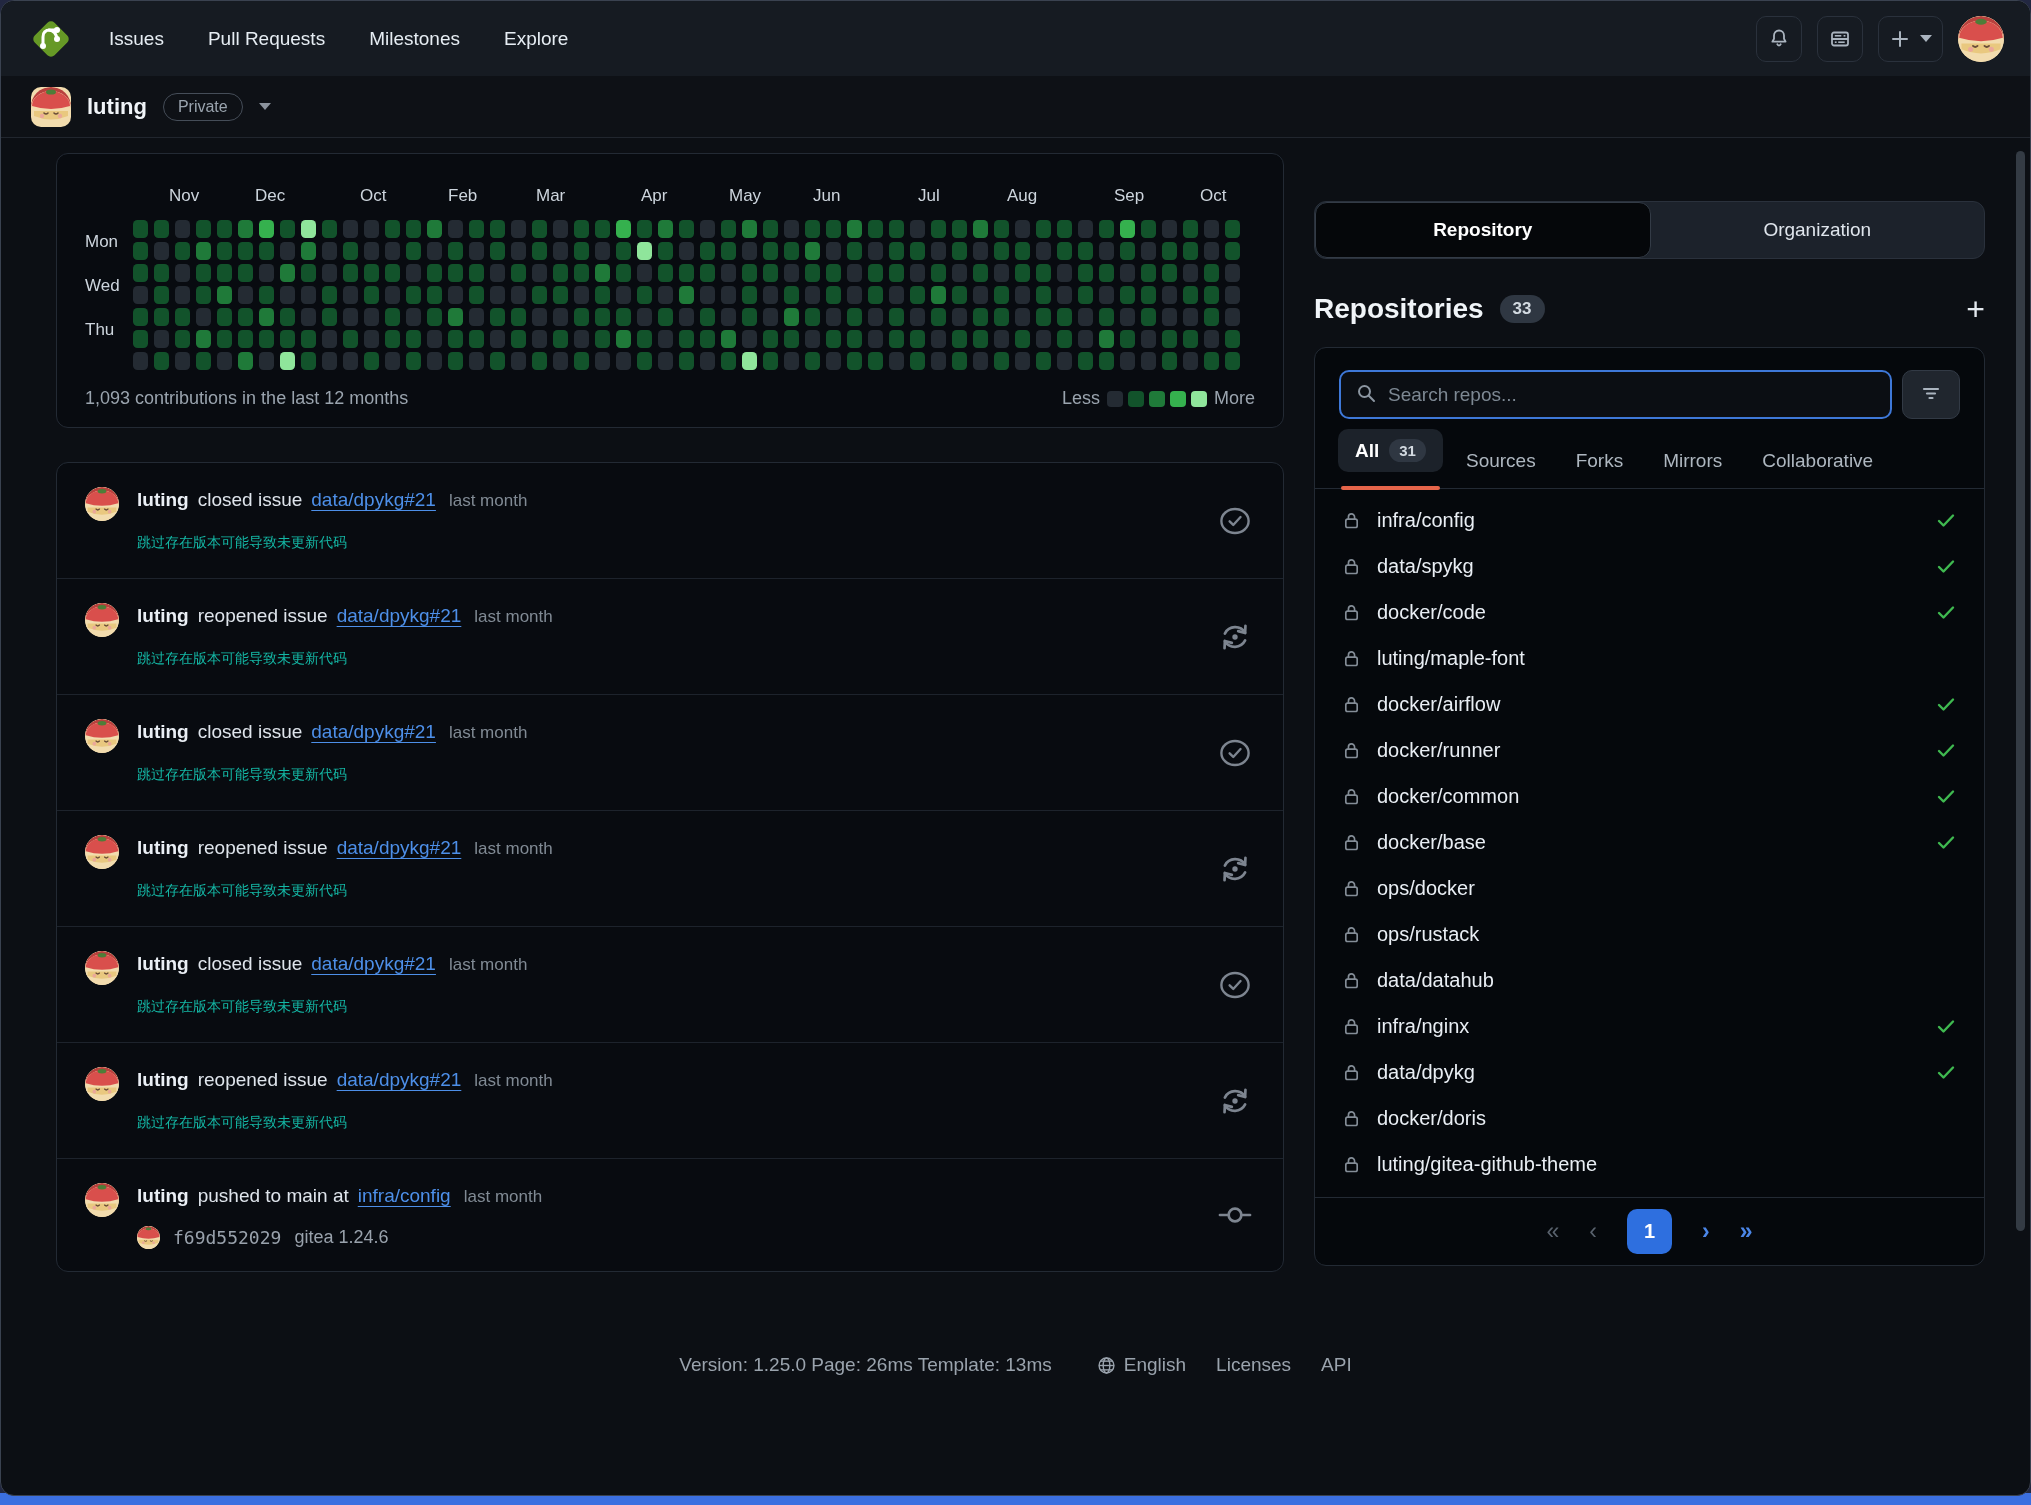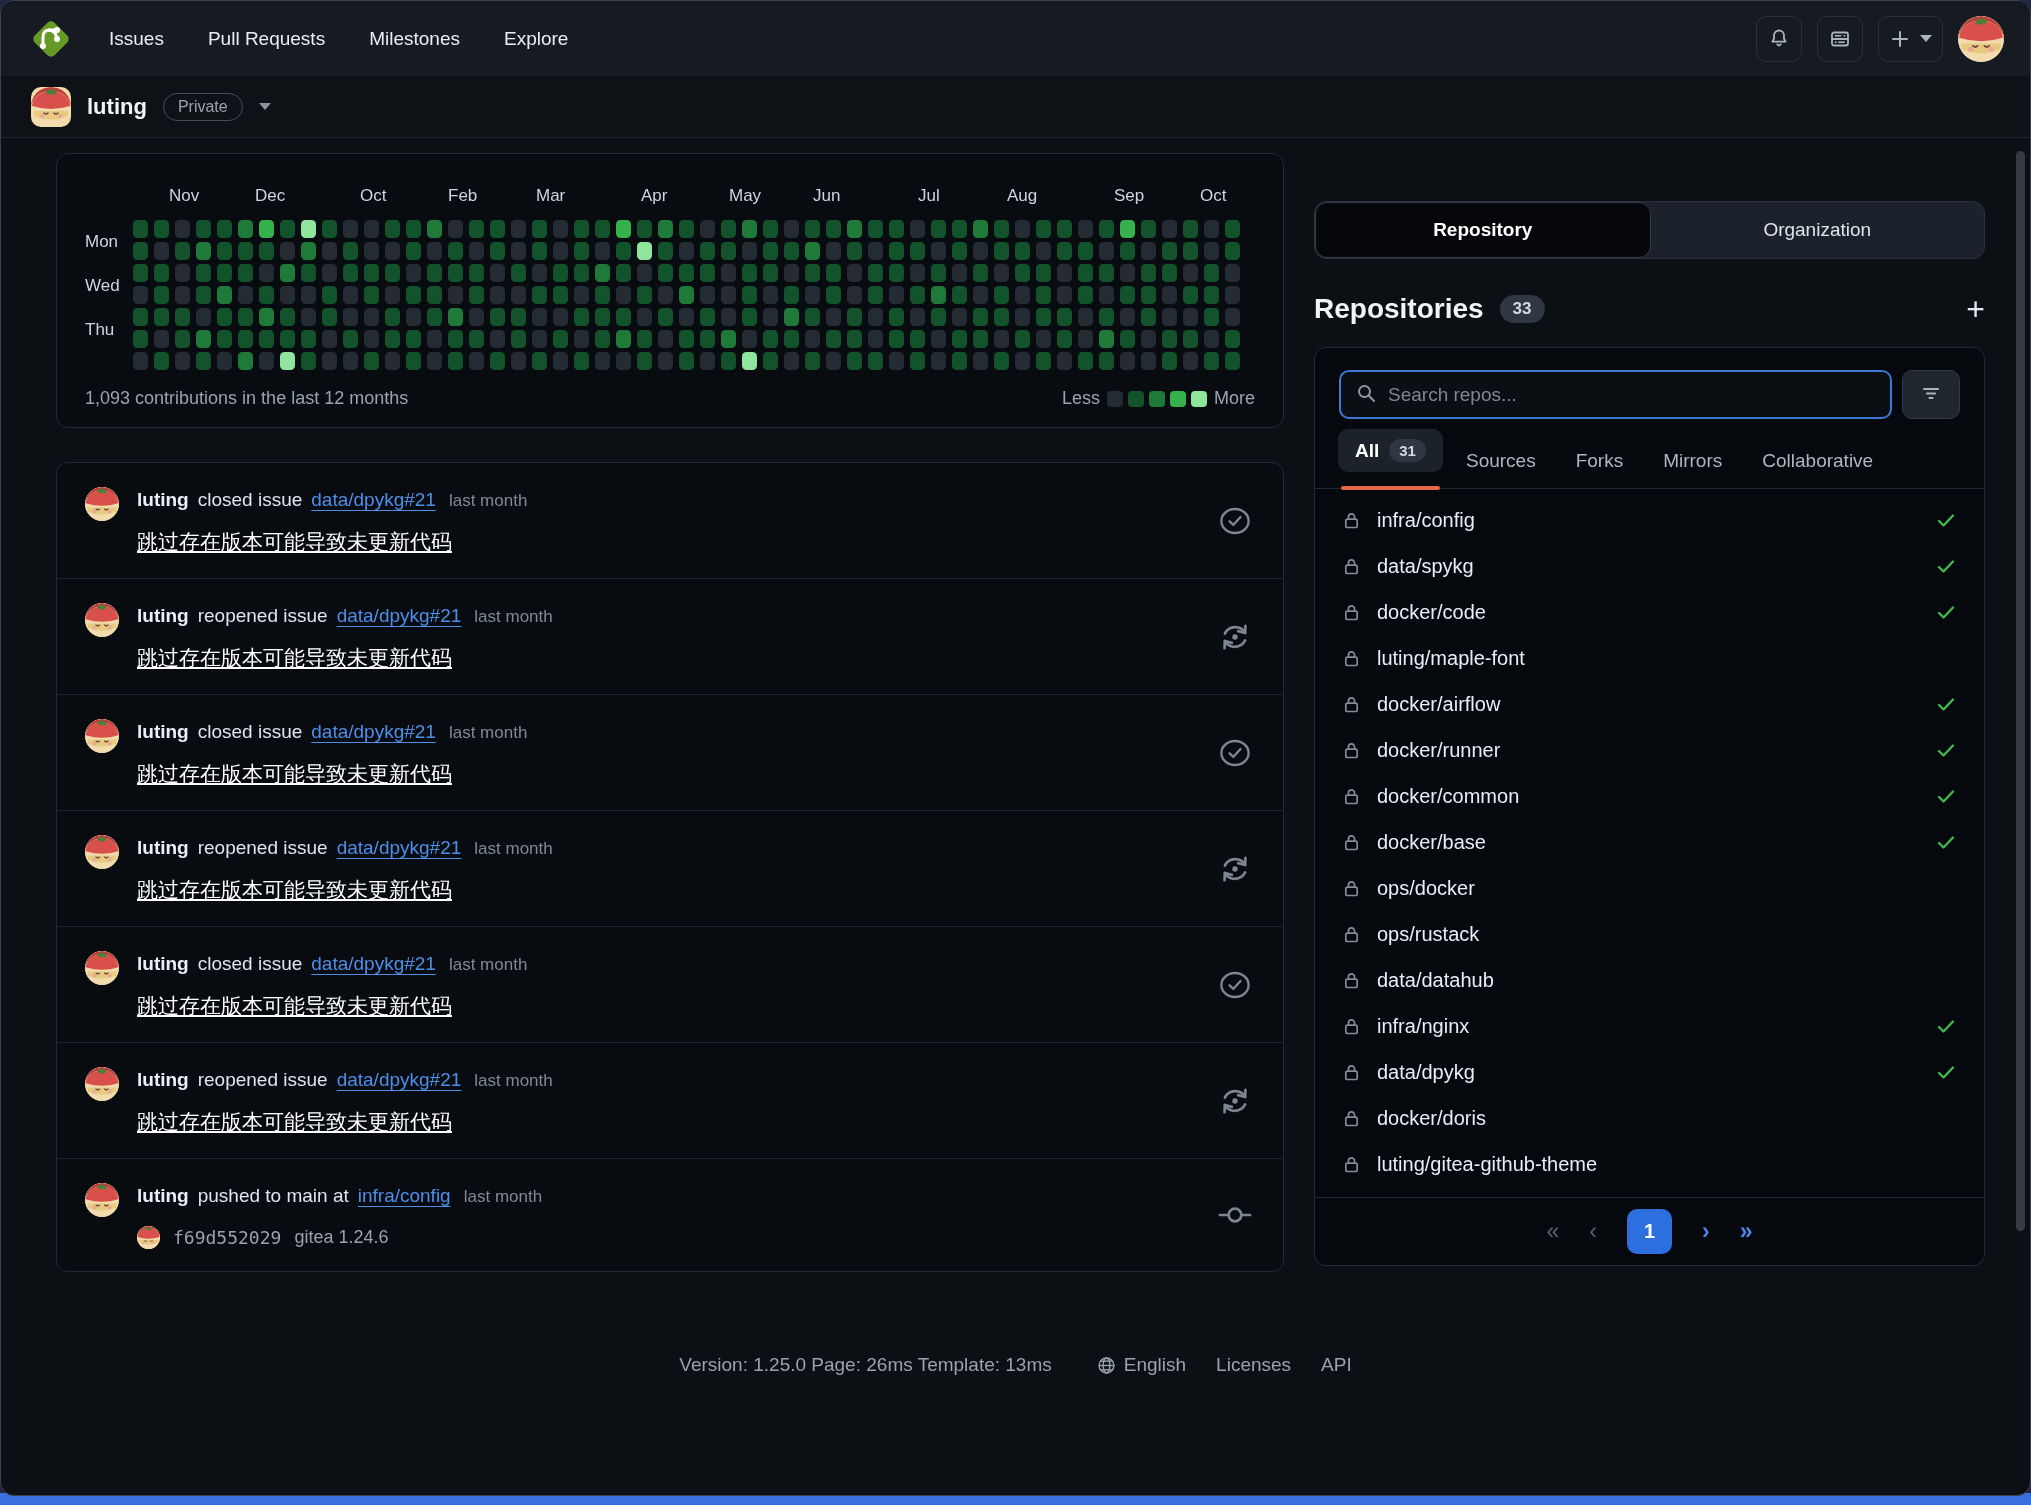--- a/index.html
+++ b/index.html
@@ -76,21 +76,21 @@
   
   .feed-card { margin-top:34px; }
   .feed-item { display:flex; gap:18px; padding:22px 28px; align-items:flex-start; }
   .feed-item + .feed-item { border-top:1px solid #1d232c; }
   .feed-avatar { width:34px; height:34px; margin-top:2px; }
   .feed-main { flex:1; }
   .feed-title { font-size:19px; color:#dfe5ec; display:flex; align-items:baseline; flex-wrap:wrap; gap:0 9px; line-height:30px; }
   .feed-actor { font-weight:700; color:#eaeff5; }
   .feed-link { color:#4d8fe8; text-decoration:underline; text-underline-offset:4px; }
   .feed-time { color:#808a94; font-size:17px; margin-left:4px; }
-  .feed-comment { margin-top:12px; color:#ffffff; font-size:21px; line-height:28px;text-decoration:underline; }
+  .feed-comment { margin-top:12px; color:#14b8a6; font-size:14px; line-height:28px; }
   .feed-commit { margin-top:14px; display:flex; align-items:center; gap:13px; }
   .feed-commit .avatar { width:23px; height:23px; }
   .commit-sha { font-family:"DejaVu Sans Mono","Liberation Mono",monospace; font-size:18px; color:#99a2ac; }
   .commit-msg { font-size:18px; color:#99a2ac; }
   .feed-icon { width:40px; color:#7d8590; align-self:center; display:flex; justify-content:center; }
 
   
   .switcher { display:flex; background:#1c222b; border:1px solid #2a313c; border-radius:12px; height:58px; }
   .switch-tab { flex:1; display:grid; place-items:center; font-size:19px; color:#dfe5ec; cursor:pointer; border-radius:12px; }
   .switch-tab.active { background:#05070a; border:1px solid #333b46; color:#ffffff; font-weight:700; }

